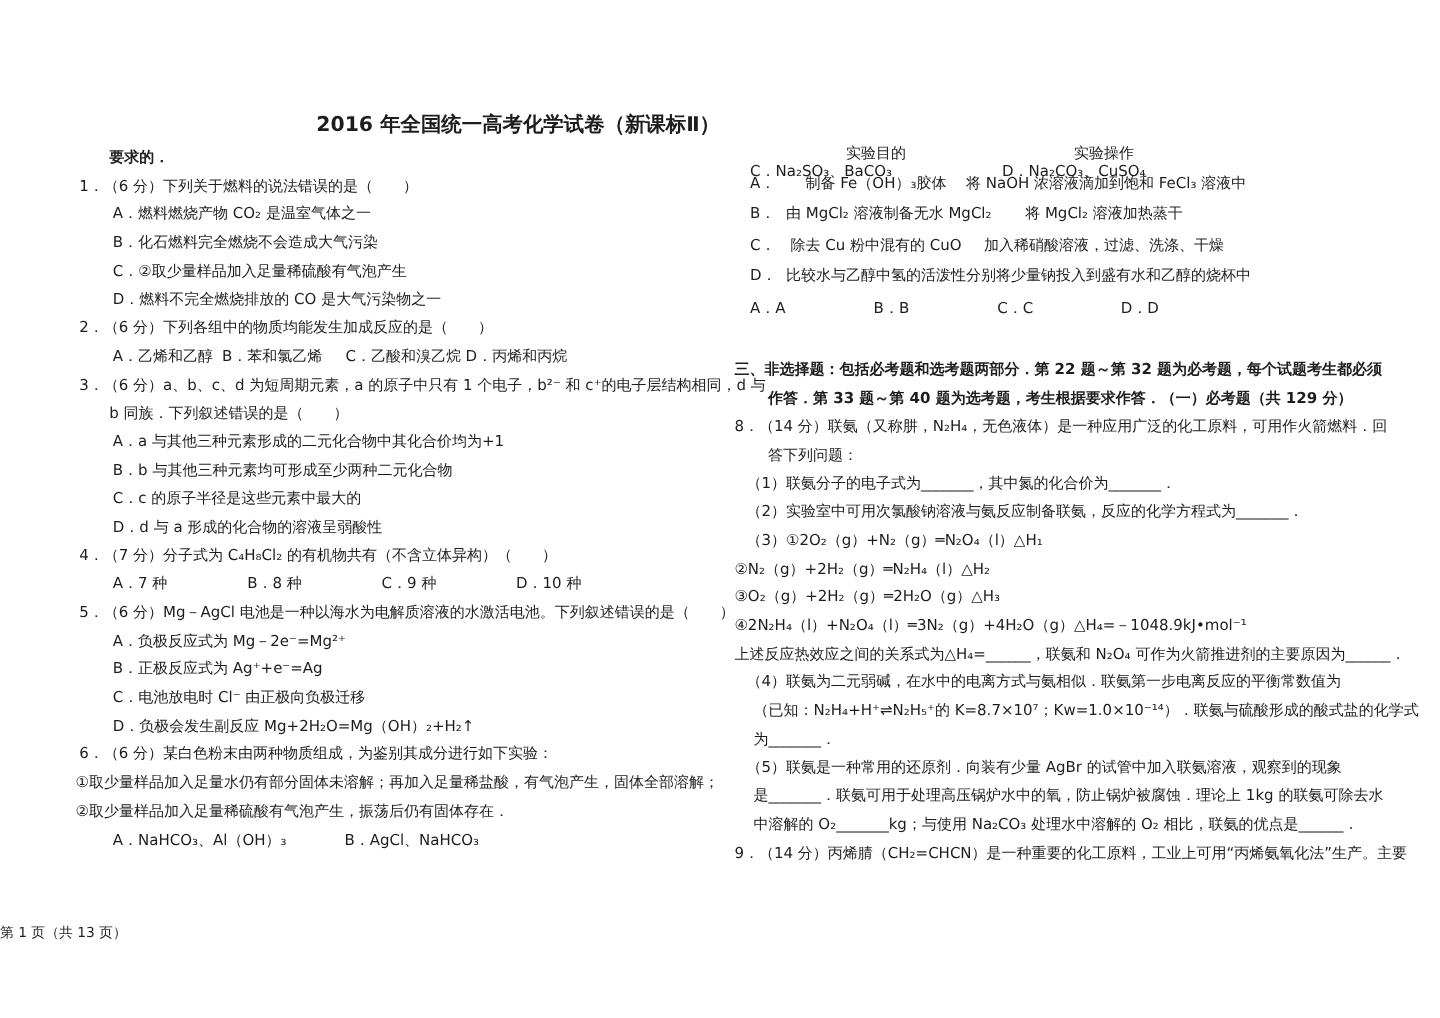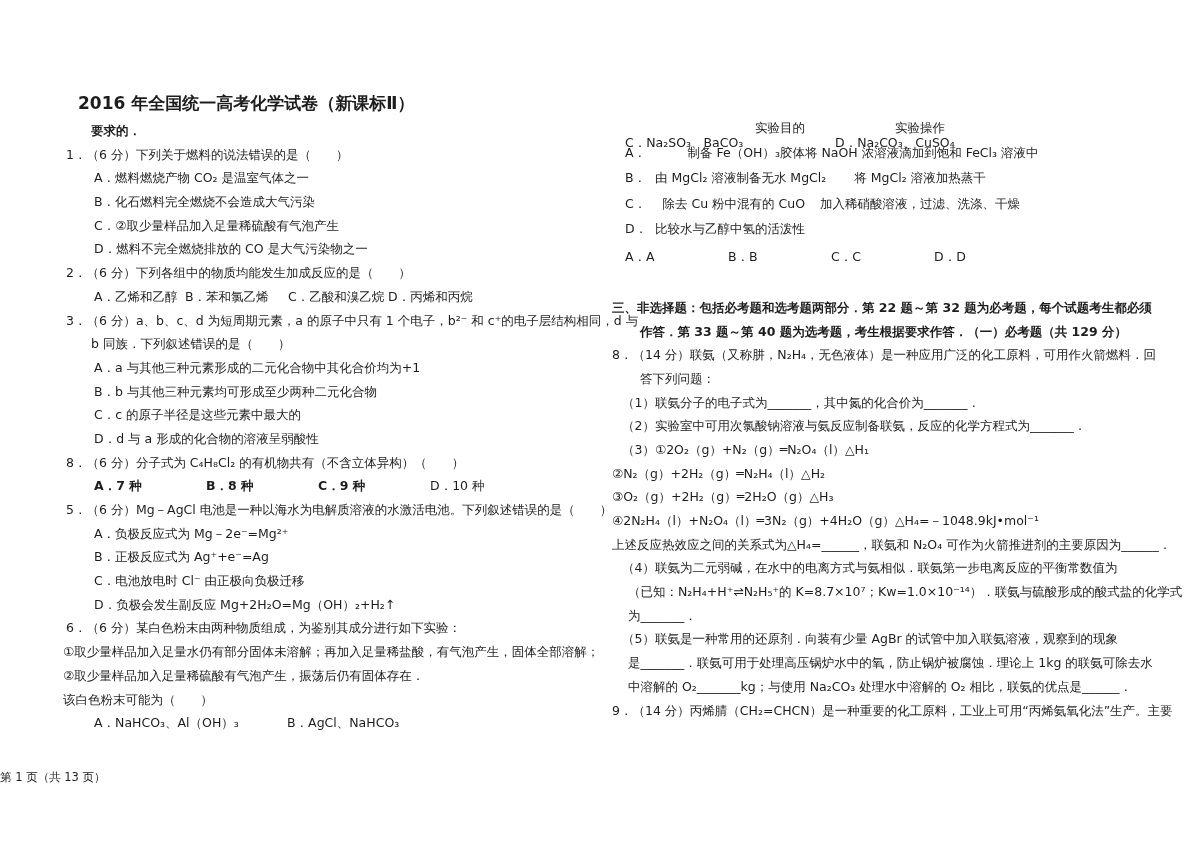--- a/index.html
+++ b/index.html
@@ -3,40 +3,40 @@
 <meta charset="utf-8">
 <style>
   html,body{margin:0;padding:0;}
   body{
     width:1200px;height:848px;background:#ffffff;
     font-family:"DejaVu Sans","Liberation Sans",sans-serif;
     color:#1d1d1d;
   }
   .page{position:relative;width:1200px;height:848px;background:#fff;overflow:hidden;}
   .title{
-    position:absolute;left:78px;top:92px;width:537px;
-    text-align:left;font-size:17px;font-weight:bold;white-space:nowrap;
+    position:absolute;left:63px;top:92px;width:537px;
+    text-align:right;font-size:17px;font-weight:bold;white-space:nowrap;
   }
   .col{position:absolute;font-size:12.5px;}
   #col-left{left:63px;top:119px;width:537px;}
   #col-right{left:612px;top:91px;width:538px;}
   .ln{line-height:23.7px;height:23.7px;white-space:nowrap;}
   .b{font-weight:bold;}
   .ind3{padding-left:3px;}
   .ind10{padding-left:10px;}
   .ind13{padding-left:13px;}
   .ind16{padding-left:16px;}
   .ind28{padding-left:28px;}
   .ind31{padding-left:31px;}
   .optrow span{display:inline-block;white-space:nowrap;}
   .w91{width:91px;}.w100{width:100px;}.w103{width:103px;}
-  .w112{width:112px;font-weight:bold;}.w193{width:193px;}.w210{width:210px;margin-top:40px;}
+  .w112{width:112px;}.w193{width:193px;}.w210{width:210px;margin-top:40px;}
   .t-row{display:flex;line-height:25.3px;height:25.3px;padding-left:13px;white-space:nowrap;}
   .t-label{width:30px;}
-  .t-purpose{width:150px;text-align:right;}
+  .t-purpose{width:150px;text-align:center;}
   .t-op{width:230px;text-align:center;}
   .answers{margin-top:4px;}
   .spacer27{height:27px;}
   .footer{
     position:absolute;left:0;top:770px;width:1200px;
     font-size:11.5px;color:#222;
   }
 </style>
 </head>
 <body>
@@ -59,35 +59,34 @@
       <span class="w91">A．乙烯和乙醇</span><span class="w103">B．苯和氯乙烯</span><span class="w100">C．乙酸和溴乙烷</span><span>D．丙烯和丙烷</span>
     </div>
 
     <div class="ln ind3">3．（6 分）a、b、c、d 为短周期元素，a 的原子中只有 1 个电子，b²⁻ 和 c⁺的电子层结构相同，d 与</div>
     <div class="ln ind28">b 同族．下列叙述错误的是（　　）</div>
     <div class="ln ind31">A．a 与其他三种元素形成的二元化合物中其化合价均为+1</div>
     <div class="ln ind31">B．b 与其他三种元素均可形成至少两种二元化合物</div>
     <div class="ln ind31">C．c 的原子半径是这些元素中最大的</div>
     <div class="ln ind31">D．d 与 a 形成的化合物的溶液呈弱酸性</div>
 
-    <div class="ln ind3">8．（6 分）分子式为 C₄H₈Cl₂ 的有机物共有（不含立体异构）（　　）</div>
+    <div class="ln ind3">4．（7 分）分子式为 C₄H₈Cl₂ 的有机物共有（不含立体异构）（　　）</div>
     <div class="ln ind31 optrow">
       <span class="w112">A．7 种</span><span class="w112">B．8 种</span><span class="w112">C．9 种</span><span>D．10 种</span>
     </div>
 
     <div class="ln ind3">5．（6 分）Mg－AgCl 电池是一种以海水为电解质溶液的水激活电池。下列叙述错误的是（　　）</div>
     <div class="ln ind31">A．负极反应式为 Mg－2e⁻=Mg²⁺</div>
     <div class="ln ind31">B．正极反应式为 Ag⁺+e⁻=Ag</div>
     <div class="ln ind31">C．电池放电时 Cl⁻ 由正极向负极迁移</div>
     <div class="ln ind31">D．负极会发生副反应 Mg+2H₂O=Mg（OH）₂+H₂↑</div>
 
     <div class="ln ind3">6．（6 分）某白色粉末由两种物质组成，为鉴别其成分进行如下实验：</div>
     <div class="ln">①取少量样品加入足量水仍有部分固体未溶解；再加入足量稀盐酸，有气泡产生，固体全部溶解；</div>
     <div class="ln">②取少量样品加入足量稀硫酸有气泡产生，振荡后仍有固体存在．</div>
-    <div class="ln">该白色粉末可能为（　　）</div>
     <div class="ln ind31 optrow">
       <span class="w193">A．NaHCO₃、Al（OH）₃</span><span>B．AgCl、NaHCO₃</span>
     </div>
   </div>
 
   <div class="col" id="col-right">
     <div class="ln ind13 optrow">
       <span class="w210">C．Na₂SO₃、BaCO₃</span><span>D．Na₂CO₃、CuSO₄</span>
     </div>
 
@@ -108,20 +107,21 @@
       <span class="t-op">将 MgCl₂ 溶液加热蒸干</span>
     </div>
     <div class="t-row">
       <span class="t-label">C．</span>
       <span class="t-purpose">除去 Cu 粉中混有的 CuO</span>
       <span class="t-op">加入稀硝酸溶液，过滤、洗涤、干燥</span>
     </div>
     <div class="t-row">
       <span class="t-label">D．</span>
       <span class="t-purpose">比较水与乙醇中氢的活泼性</span>
+      <span class="t-op">分别将少量钠投入到盛有水和乙醇的烧杯中</span>
     </div>
 
     <div class="ln ind13 optrow answers">
       <span class="w103">A．A</span><span class="w103">B．B</span><span class="w103">C．C</span><span>D．D</span>
     </div>
 
     <div class="spacer27"></div>
 
     <div class="ln b">三、非选择题：包括必考题和选考题两部分．第 22 题～第 32 题为必考题，每个试题考生都必须</div>
     <div class="ln b ind28">作答．第 33 题～第 40 题为选考题，考生根据要求作答．（一）必考题（共 129 分）</div>

